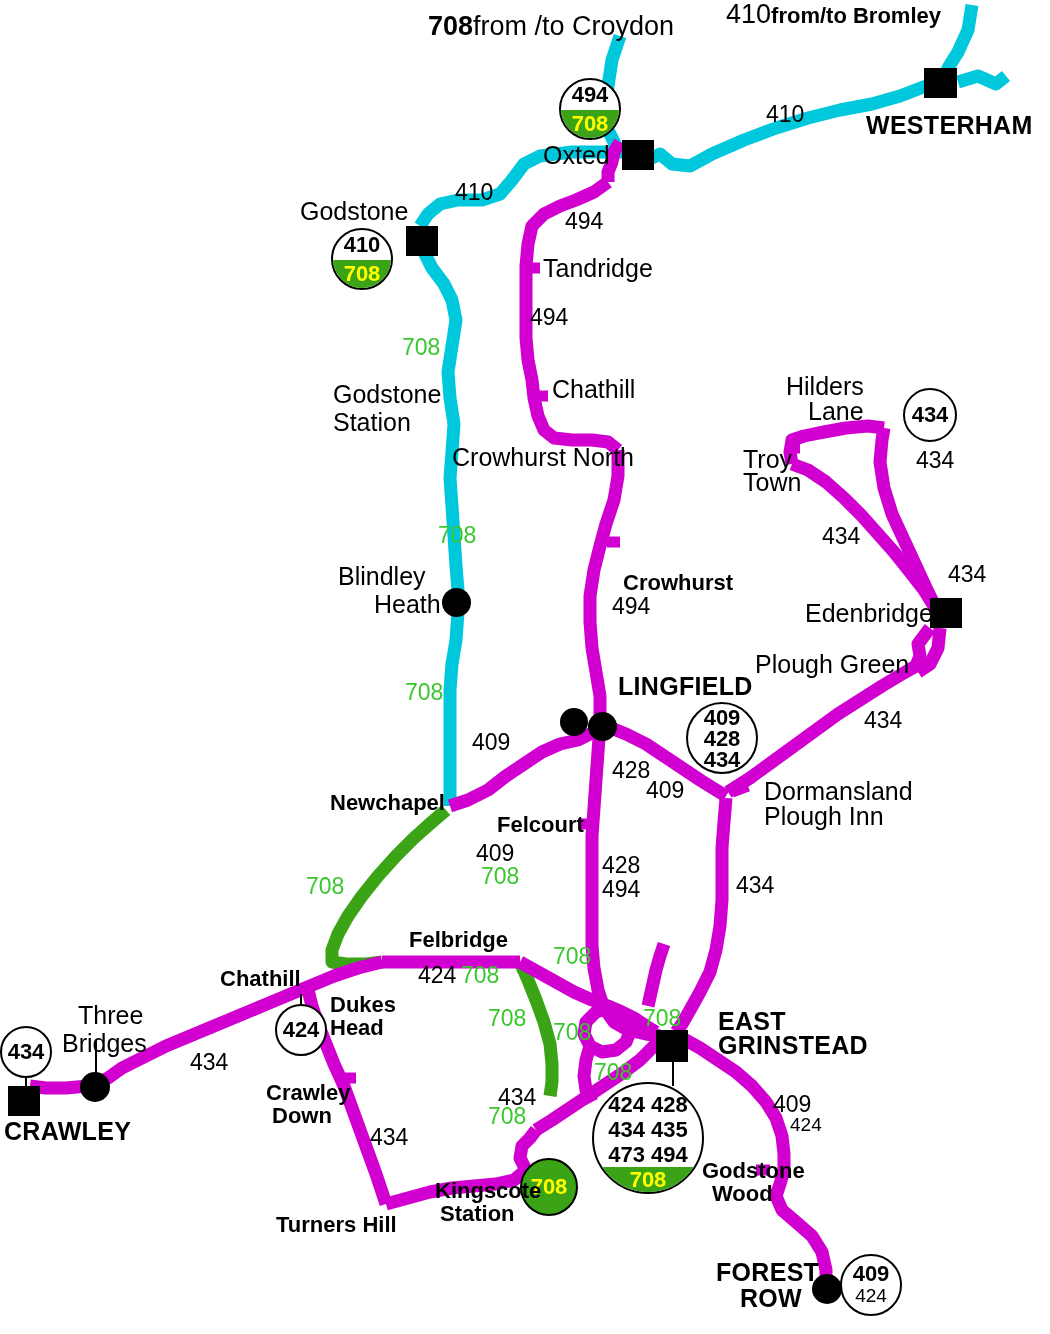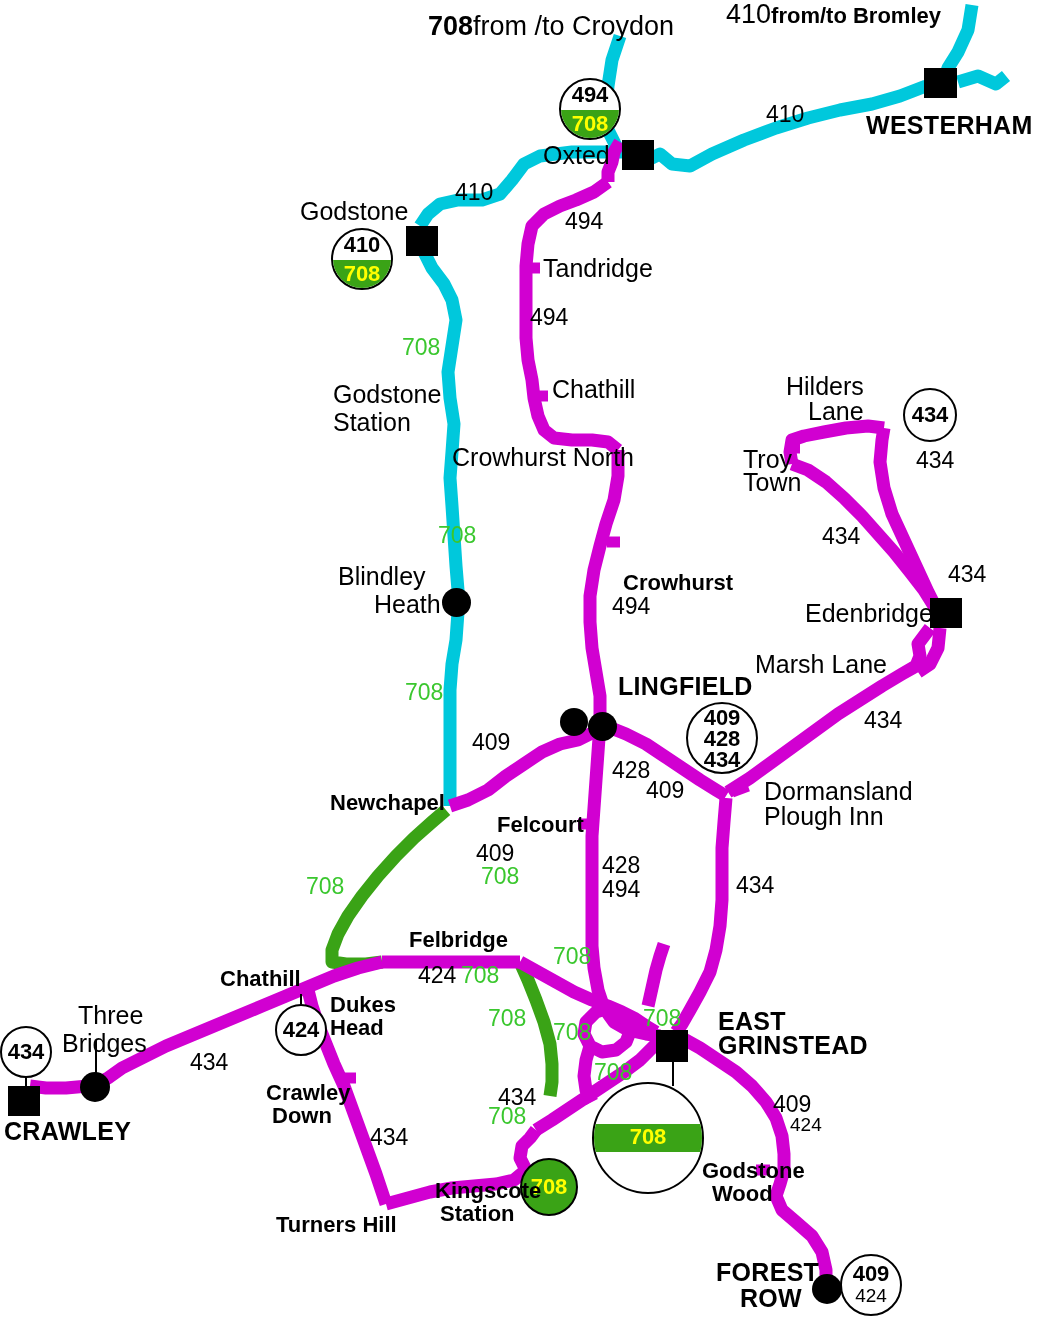--- a/index.html
+++ b/index.html
@@ -280,20 +280,25 @@
 
   <div class="badge" style="left:0px; top:1026px; width:52px; height:52px;">
     <span class="b-row t-med">434</span>
   </div>
 
   <div class="badge" style="left:275px; top:1004px; width:52px; height:52px;">
     <span class="b-row t-med">424</span>
   </div>
 
   <div class="badge" style="left:592px; top:1082px; width:112px; height:112px;">
+    <div class="b-top" style="padding-top:8px;">
+      <span class="b-row t-med" style="line-height:25px;">424 428</span>
+      <span class="b-row t-med" style="line-height:25px;">434  435</span>
+      <span class="b-row t-med" style="line-height:25px;">473  494</span>
+    </div>
     <div class="b-green t-med" style="height:28px; line-height:26px;">708</div>
   </div>
 
   <div class="badge solid-green" style="left:520px; top:1158px; width:58px; height:58px;">
     <span class="b-row t-med">708</span>
   </div>
 
   <div class="badge" style="left:840px; top:1254px; width:62px; height:62px;">
     <span class="b-row t-med" style="line-height:22px;">409</span>
     <span class="b-row t-small" style="line-height:22px;">424</span>
@@ -308,21 +313,21 @@
   <div class="lbl t-town" style="left:333px; top:381px;">Godstone</div>
   <div class="lbl t-town" style="left:333px; top:409px;">Station</div>
   <div class="lbl t-town" style="left:338px; top:563px;">Blindley</div>
   <div class="lbl t-town" style="left:374px; top:591px;">Heath</div>
   <div class="lbl t-med" style="left:623px; top:531px;margin-top:40px;">Crowhurst</div>
   <div class="lbl t-town" style="left:786px; top:373px;">Hilders</div>
   <div class="lbl t-town" style="left:808px; top:398px;">Lane</div>
   <div class="lbl t-town" style="left:743px; top:446px;">Troy</div>
   <div class="lbl t-town" style="left:743px; top:469px;">Town</div>
   <div class="lbl t-town" style="left:805px; top:600px;text-align:right;">Edenbridge</div>
-  <div class="lbl t-town" style="left:755px; top:651px;">Marsh Lane</div>
+  <div class="lbl t-town" style="left:755px; top:651px;">Plough Green</div>
   <div class="lbl t-city" style="left:618px; top:673px;">LINGFIELD</div>
   <div class="lbl t-town" style="left:764px; top:778px;">Dormansland</div>
   <div class="lbl t-town" style="left:764px; top:803px;">Plough Inn</div>
   <div class="lbl t-med" style="left:330px; top:791px;">Newchapel</div>
   <div class="lbl t-med" style="left:497px; top:813px;">Felcourt</div>
   <div class="lbl t-med" style="left:409px; top:928px;">Felbridge</div>
   <div class="lbl t-med" style="left:220px; top:967px;">Chathill</div>
   <div class="lbl t-med" style="left:330px; top:993px;">Dukes</div>
   <div class="lbl t-med" style="left:330px; top:1016px;">Head</div>
   <div class="lbl t-town" style="left:78px;  top:1002px;">Three</div>

